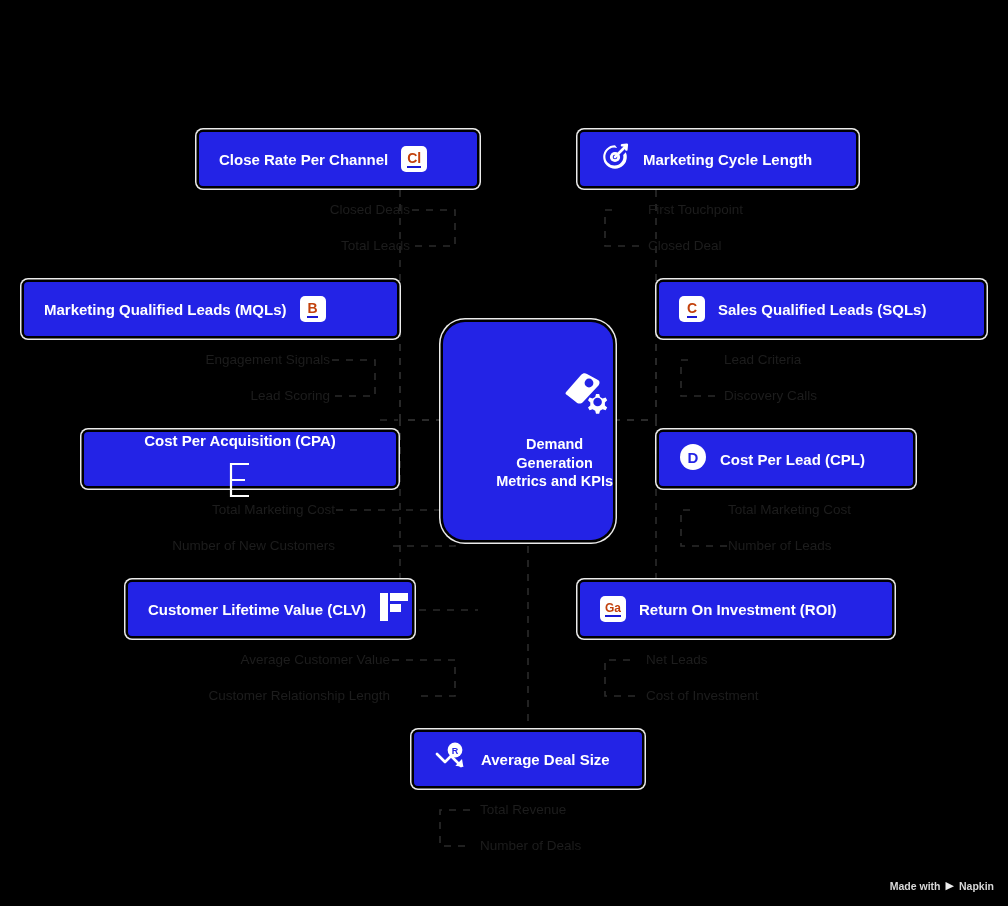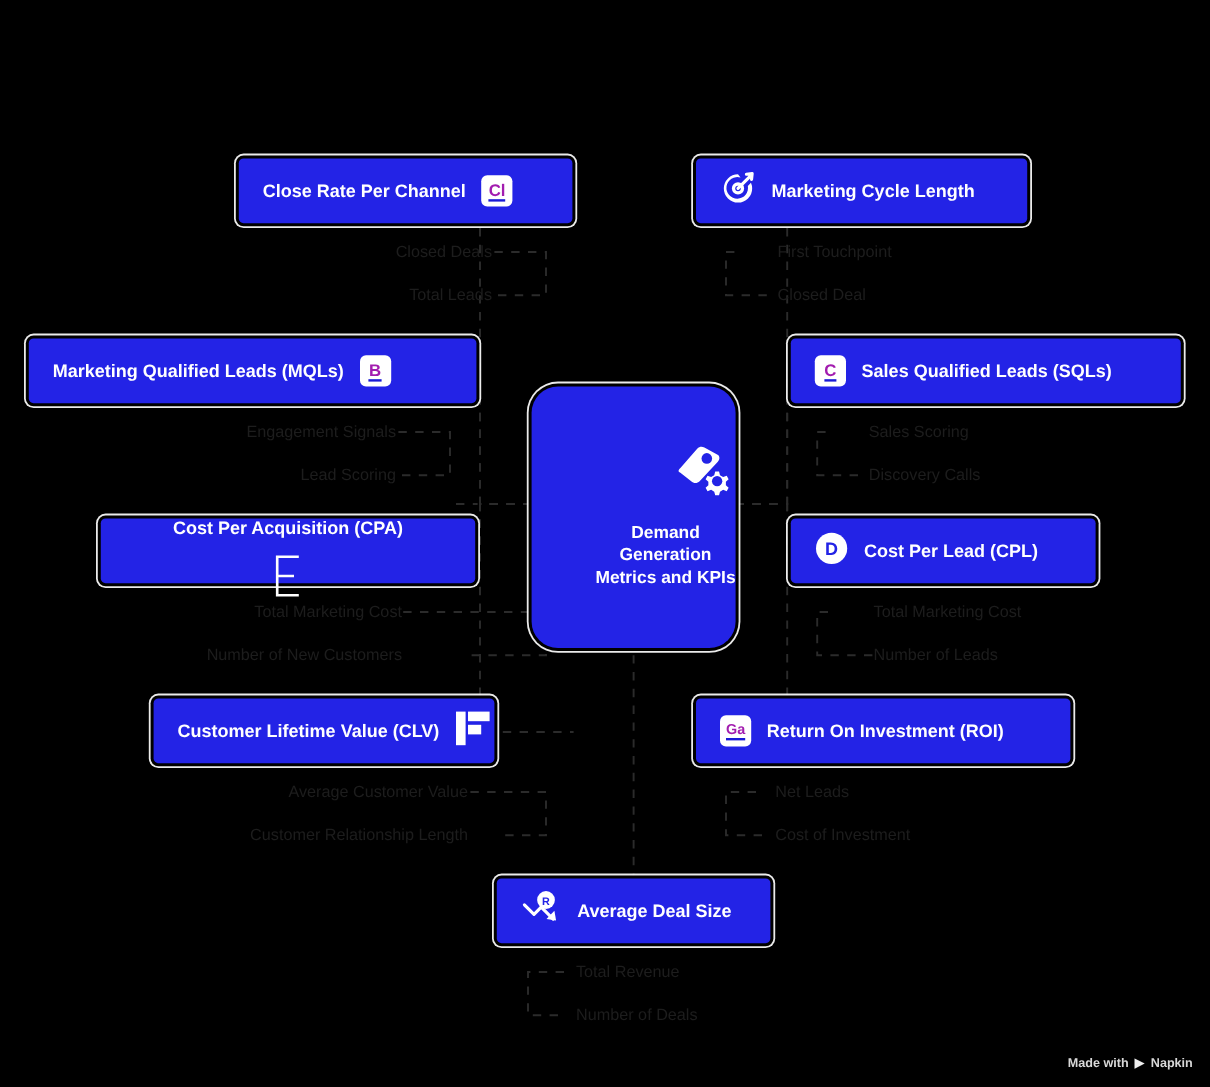--- a/index.html
+++ b/index.html
@@ -18,21 +18,21 @@
   .node .lbl{color:#fff;font-size:15px;font-weight:bold;white-space:nowrap;}
 
   .center{position:absolute;left:443px;top:322px;width:170px;height:218px;
           background:#2323e6;border-radius:22px;
           box-shadow:0 0 0 2.5px #000, 0 0 0 4px rgba(255,255,255,.92);
           display:flex;flex-direction:column;align-items:flex-end;justify-content:center;gap:14px;}
   .center .ctext{color:#fff;font-size:14.5px;font-weight:bold;text-align:center;line-height:1.3;}
 
   .badge{width:26px;height:26px;border-radius:5px;background:#fff;
          display:flex;align-items:center;justify-content:center;flex:0 0 auto;}
-  .badge span{color:#a21caf;font-size:14px;font-weight:bold;line-height:1;
+  .badge span{color:#c2410c;font-size:14px;font-weight:bold;line-height:1;
               border-bottom:2.2px solid #1a1ad6;padding-bottom:1px;}
 
   .sub{position:absolute;color:#1d1d1d;font-size:13.5px;white-space:nowrap;}
   .sub.r{text-align:right;}
 
   .watermark{position:absolute;right:14px;bottom:14px;display:flex;align-items:flex-end;gap:5px;
              color:#d8d8d8;font-size:10.5px;font-weight:bold;}
   .wm-mark{color:#eee;font-size:11px;}
 </style>
 </head>
@@ -124,21 +124,21 @@
   </div>
   <div class="sub r" style="left:120px;top:352px;width:210px;">Engagement Signals</div>
   <div class="sub r" style="left:120px;top:388px;width:210px;">Lead Scoring</div>
 
   <div class="node" style="left:659px;top:282px;width:325px;">
     <span class="badge">
         <span>C</span>
       </span>
     <span class="lbl">Sales Qualified Leads (SQLs)</span>
   </div>
-  <div class="sub" style="left:724px;top:352px;">Sales Scoring</div>
+  <div class="sub" style="left:724px;top:352px;">Lead Criteria</div>
   <div class="sub" style="left:724px;top:388px;">Discovery Calls</div>
 
   <div class="node" style="left:84px;top:432px;width:312px;flex-direction:column;">
     <span class="lbl">Cost Per Acquisition (CPA)</span>
     <span>
       <svg width="24" height="36" viewBox="0 0 24 36">
         <path d="M21 2 H3 V34 H21 M3 18 H17" stroke="#fff" stroke-width="2.2" fill="none"></path>
       </svg>
     </span>
   </div>

